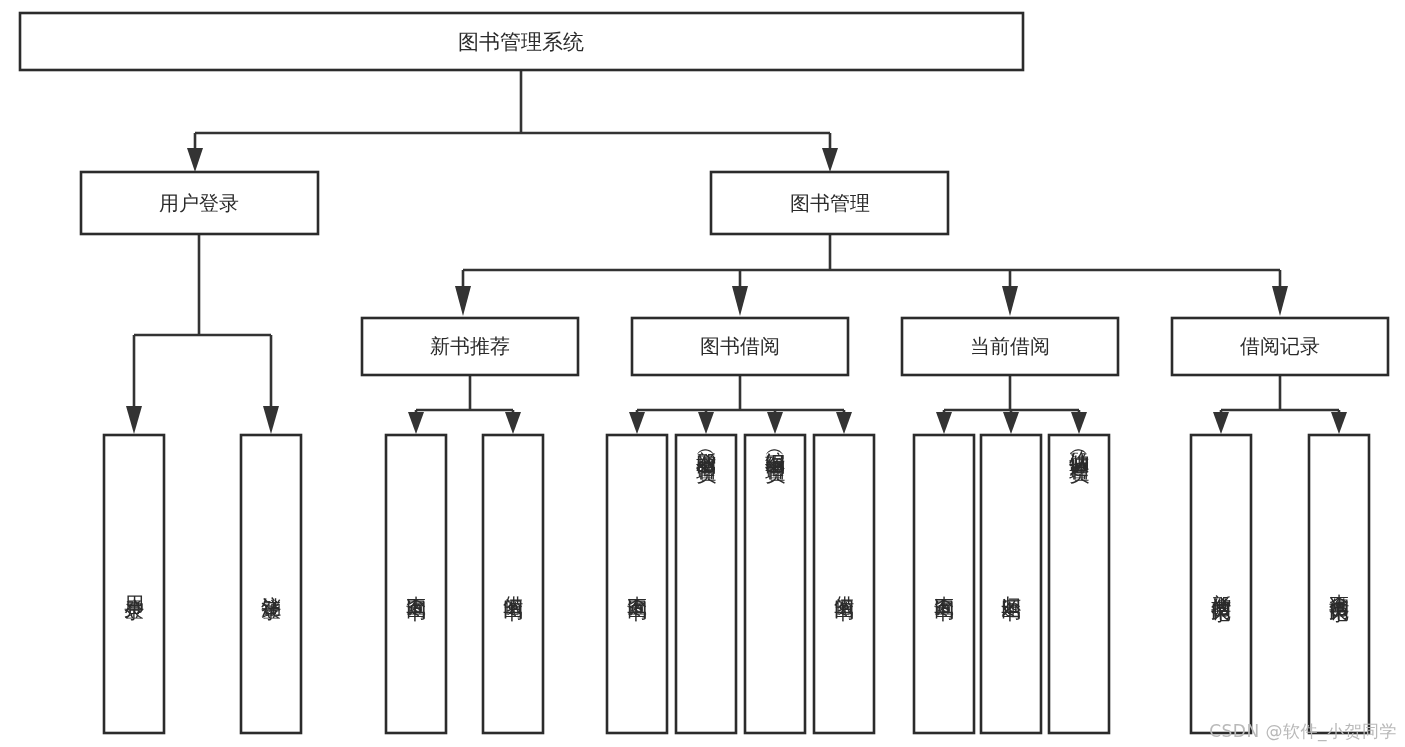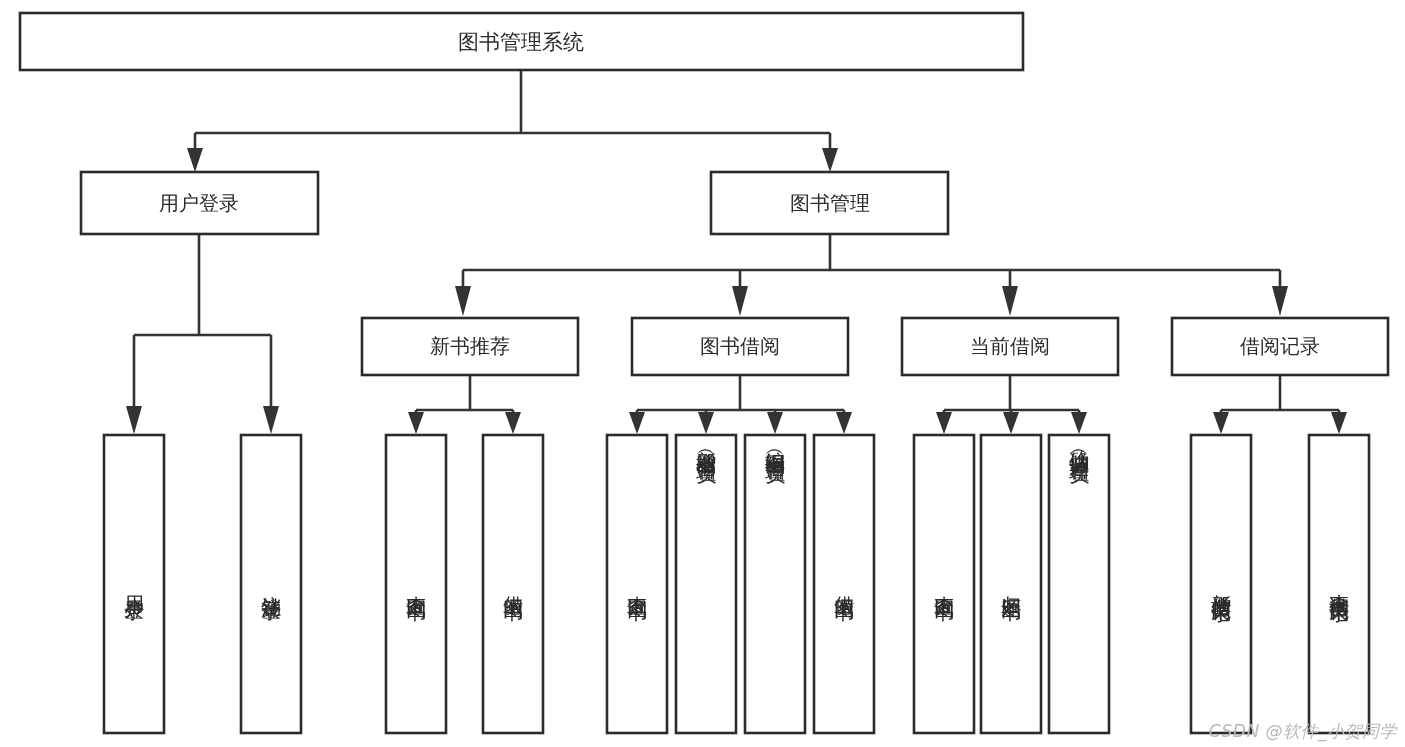--- a/index.html
+++ b/index.html
@@ -75,21 +75,20 @@
   }
   #watermark {
     position: absolute;
     right: 8px;
     bottom: 4px;
     font-family: "DejaVu Sans", "Liberation Sans", sans-serif;
     font-size: 17px;
     color: #b9b9b9;
     letter-spacing: 0.5px;
     white-space: nowrap;
-    font-style: italic;
   }
 </style>
 </head>
 <body>
 
 <div id="diagram-root">
 
   <svg id="flow" viewBox="0 0 1405 747" xmlns="http://www.w3.org/2000/svg">
 
     <g>

